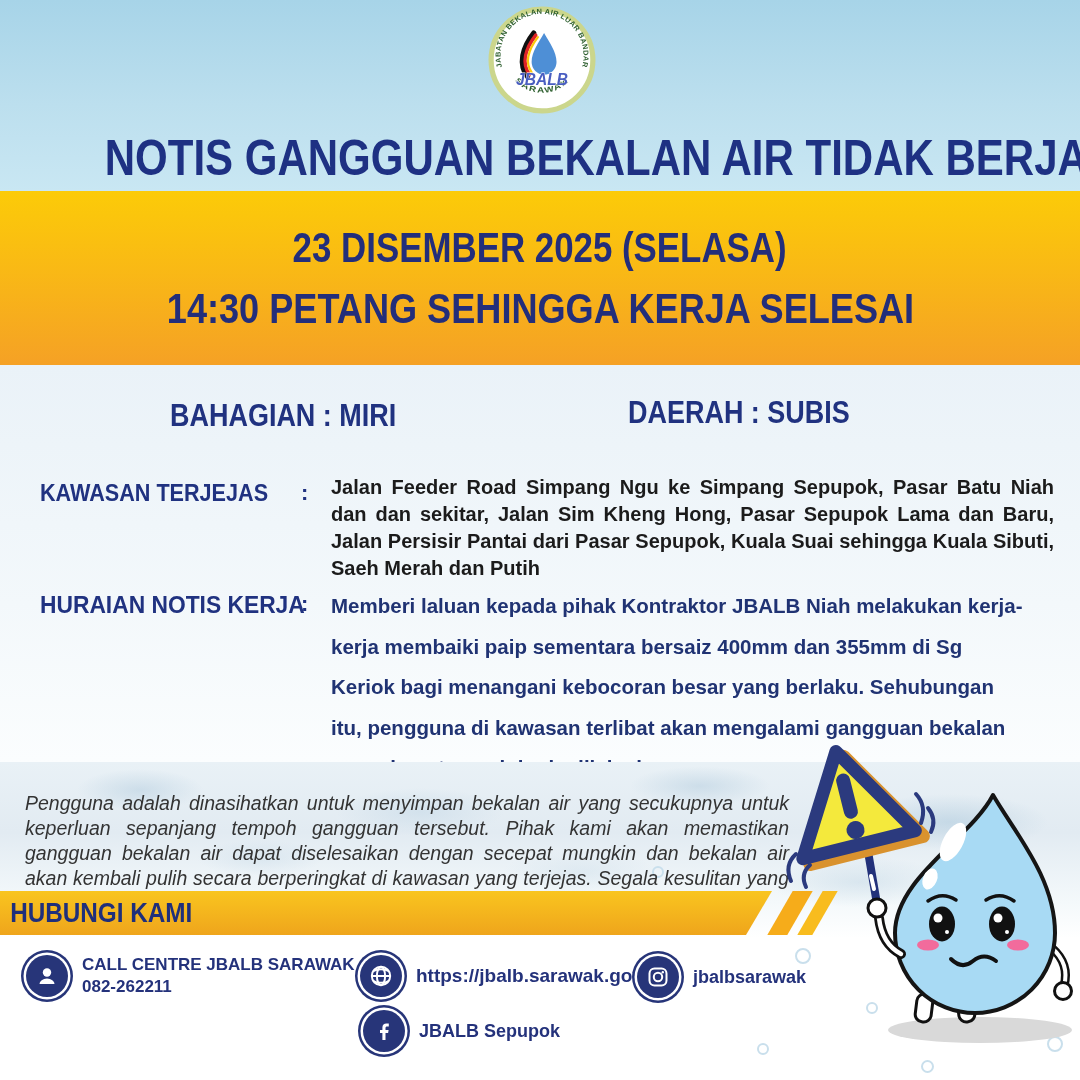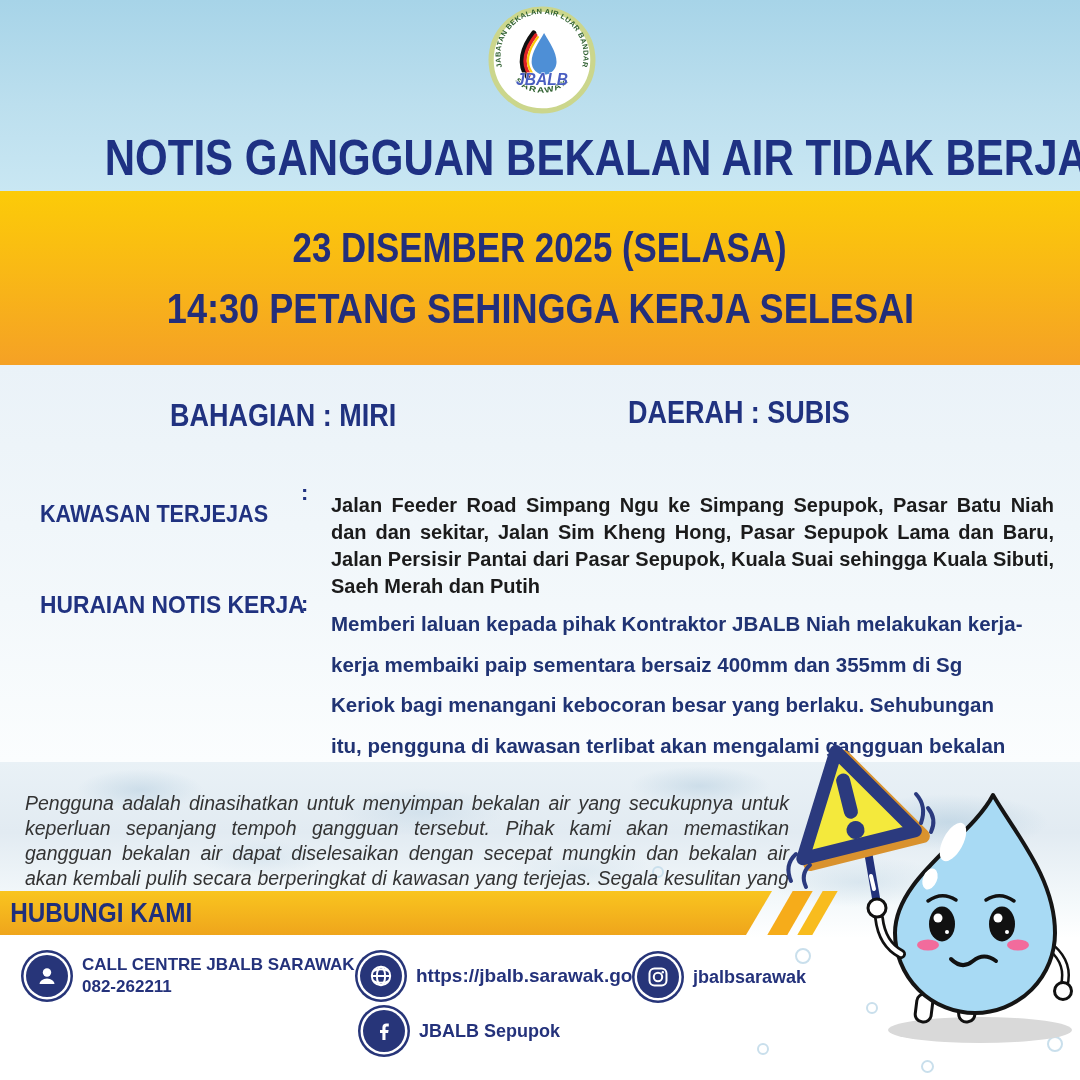--- a/index.html
+++ b/index.html
@@ -22,26 +22,26 @@
           color:#232E7A;font-weight:bold;}
   .banner .bline{font-size:42px;line-height:44px;text-decoration:underline;}
 
   
   .bodysec{position:absolute;left:0;top:365px;width:1080px;height:397px;
            background:linear-gradient(180deg,#EAF2F8 0%,#F3F8FB 60%,#FBFDFE 100%);}
   .region{position:absolute;font-size:31px;font-weight:bold;color:#203280;}
   .bahagian{left:170px;top:398px;}
   .daerah{left:584px;top:395px;margin-left:44px;}
   .slabel{position:absolute;font-size:24px;font-weight:bold;color:#203280;}
-  .l1{left:40px;top:479px;margin-top:21px;}
+  .l1{left:40px;top:479px;}
   .l2{left:40px;top:591px;}
   .scolon{position:absolute;font-size:22px;font-weight:bold;color:#203280;}
   .c1{left:301px;top:480px;}
   .c2{left:301px;top:591px;}
-  .para{position:absolute;font-weight:bold;margin-top:18px;}
+  .para{position:absolute;font-weight:bold;}
   .p1{left:331px;top:474px;width:723px;font-size:20px;line-height:27px;color:#1B1B1B;text-align:justify;}
   .p2{left:331px;top:586px;width:696px;font-size:20.5px;line-height:40.5px;color:#203373;text-align:left;}
 
   
   .water-band{position:absolute;left:0;top:762px;width:1080px;height:176px;
     background:
       radial-gradient(90px 30px at 140px 28px, rgba(173,200,219,.45), transparent 70%),
       radial-gradient(120px 34px at 420px 50px, rgba(185,209,226,.40), transparent 70%),
       radial-gradient(100px 28px at 700px 24px, rgba(173,200,219,.45), transparent 70%),
       radial-gradient(140px 40px at 950px 60px, rgba(168,198,218,.50), transparent 70%),

